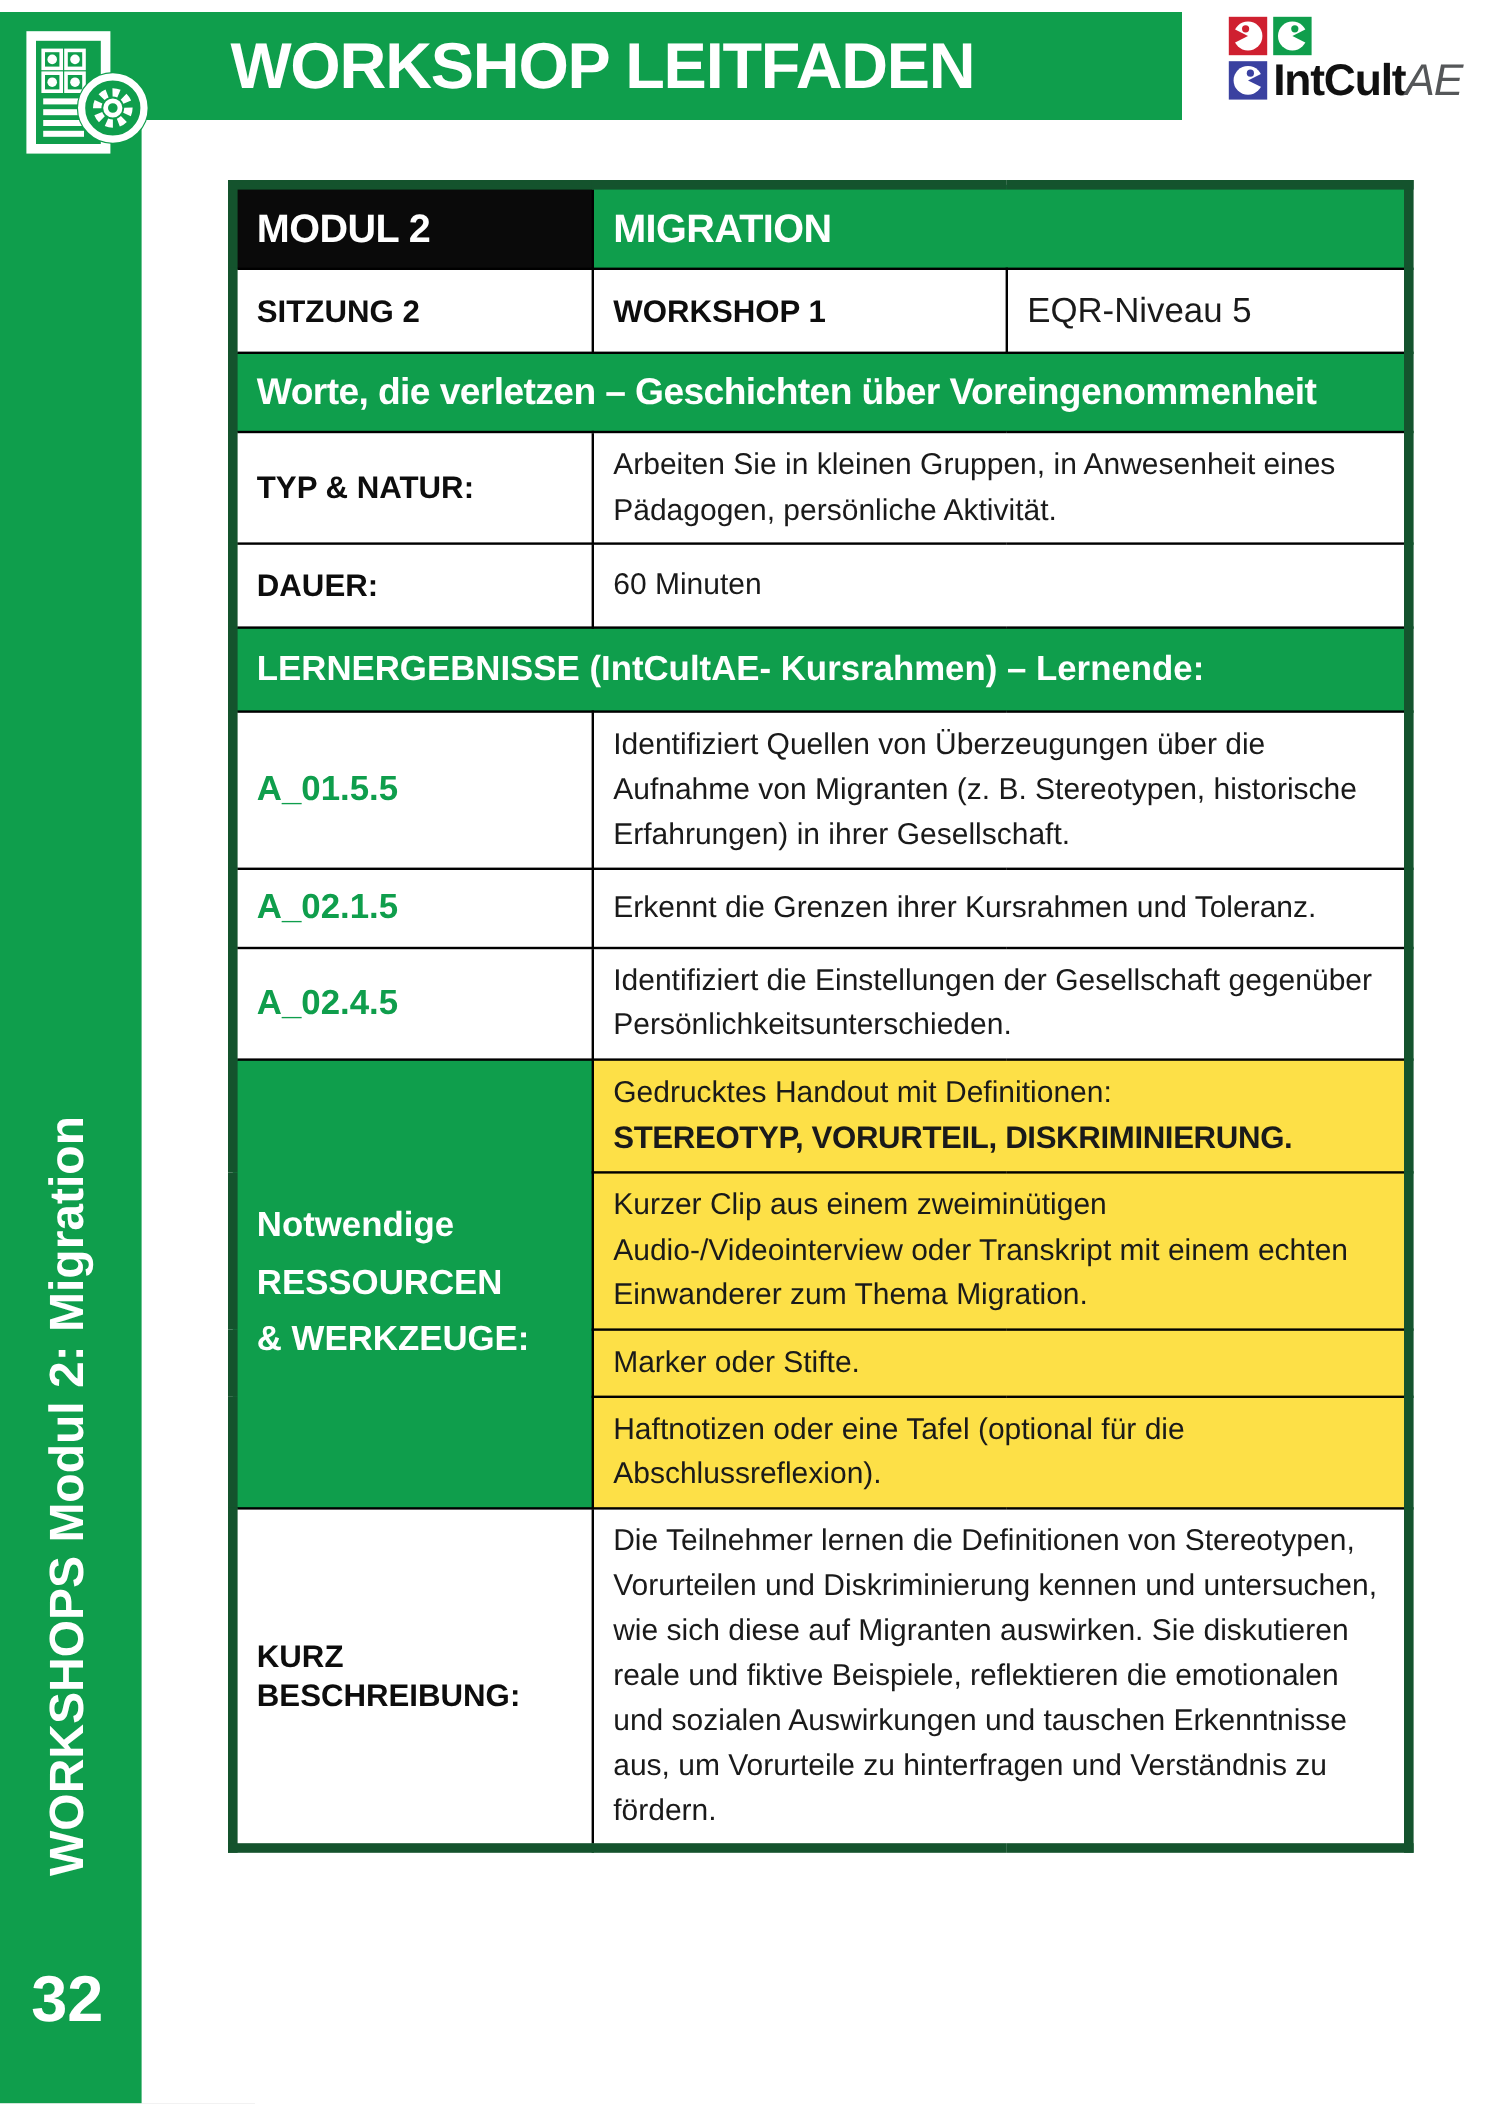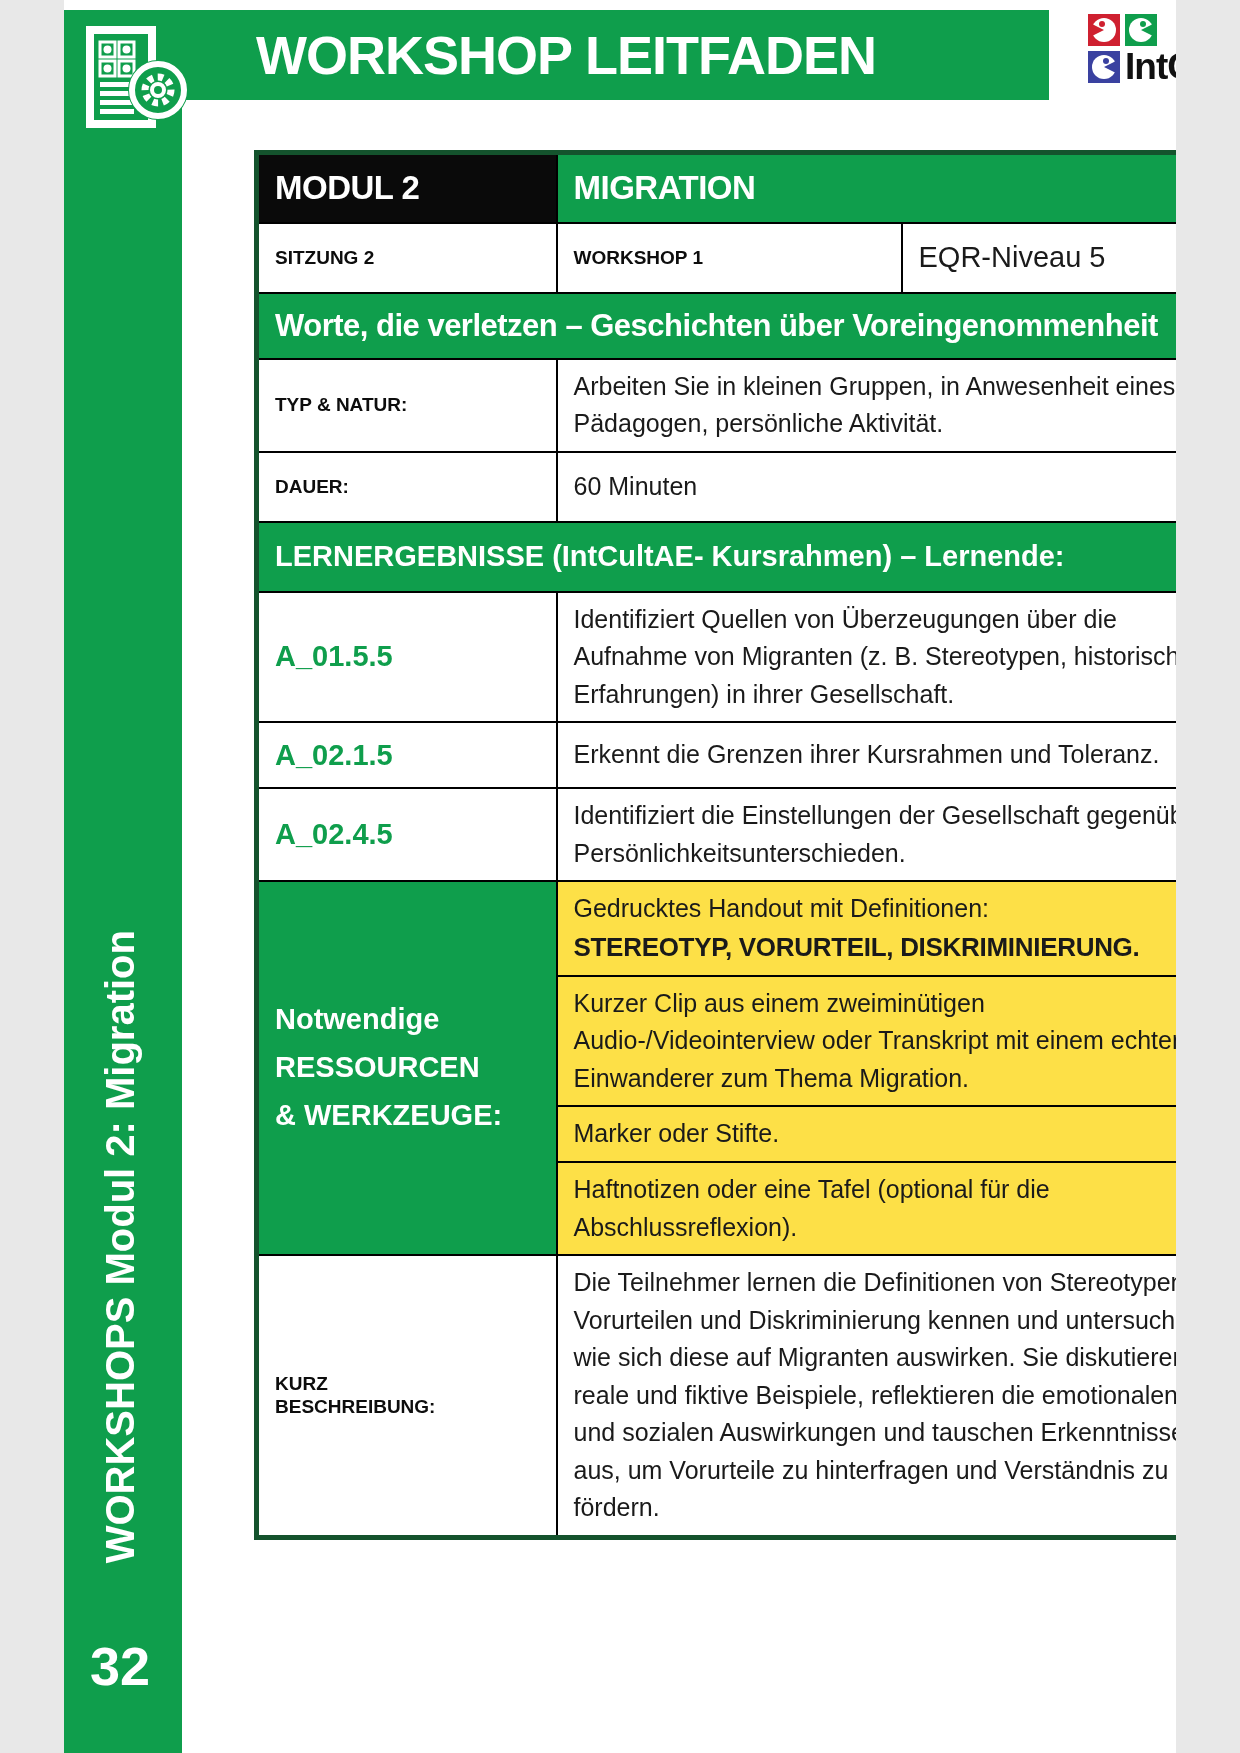--- a/index.html
+++ b/index.html
@@ -1,17 +1,17 @@
 <!DOCTYPE html>
 <html><head>
 <meta charset="utf-8">
 <style>
   html,body{margin:0;padding:0;background:#e8e8e8;}
   .page{
-    position:relative;width:1112px;height:1753px;background:#ffffff;
+    position:relative;width:1240px;height:1753px;background:#ffffff;
     font-family:"Liberation Sans", sans-serif;color:#1a1a1a;overflow:hidden;
     margin:0 auto;
   }
   
   .sidebar{position:absolute;left:0;top:10px;width:118px;height:1743px;background:#0f9e4c;}
   .header-bar{position:absolute;left:0;top:10px;width:985px;height:90px;background:#0f9e4c;}
   .header-title{
     position:absolute;left:192px;top:10px;height:90px;line-height:90px;
     font-size:54px;font-weight:bold;color:#ffffff;letter-spacing:-1px;white-space:nowrap;
   }
@@ -40,26 +40,26 @@
   .website{
     position:absolute;left:0;top:1680px;width:1200px;text-align:right;
     font-size:28px;font-weight:bold;color:#808285;
   }
   
   table.guide{
     position:absolute;left:190px;top:150px;width:980px;
     border-collapse:collapse;table-layout:fixed;
   }
   table.guide td{border:2.5px solid #000000;vertical-align:middle;padding:8px 16px;}
-  table.guide{border:5px solid #14532d;}
+  table.guide{border:8px solid #14532d;}
   .bg-black{background:#0a0a0a;color:#ffffff;}
   .bg-green{background:#0f9e4c;color:#ffffff;}
   .bg-lgreen{background:#fde047;}
   .cell-head{font-size:33px;font-weight:bold;letter-spacing:-0.5px;}
-  .cell-label{font-size:19px;font-weight:bold;color:#0d0d0d;line-height:1.25;}
+  .cell-label{font-size:26px;font-weight:bold;color:#0d0d0d;line-height:1.25;}
   .cell-plain{font-size:29px;font-weight:normal;color:#1a1a1a;}
   .cell-body{font-size:25px;line-height:1.5;color:#1a1a1a;}
   .cell-code{font-size:29px;font-weight:bold;color:#0f9e4c;}
   .title-bar{font-size:31px;font-weight:bold;color:#ffffff;letter-spacing:-0.5px;}
   .section-head{font-size:29px;font-weight:bold;color:#ffffff;text-align:left;}
   .res-label{font-size:29px;font-weight:bold;color:#ffffff;line-height:1.65;}
   .res-bold{font-weight:bold;font-size:26px;letter-spacing:-0.3px;}
 </style>
 </head>
 <body>

